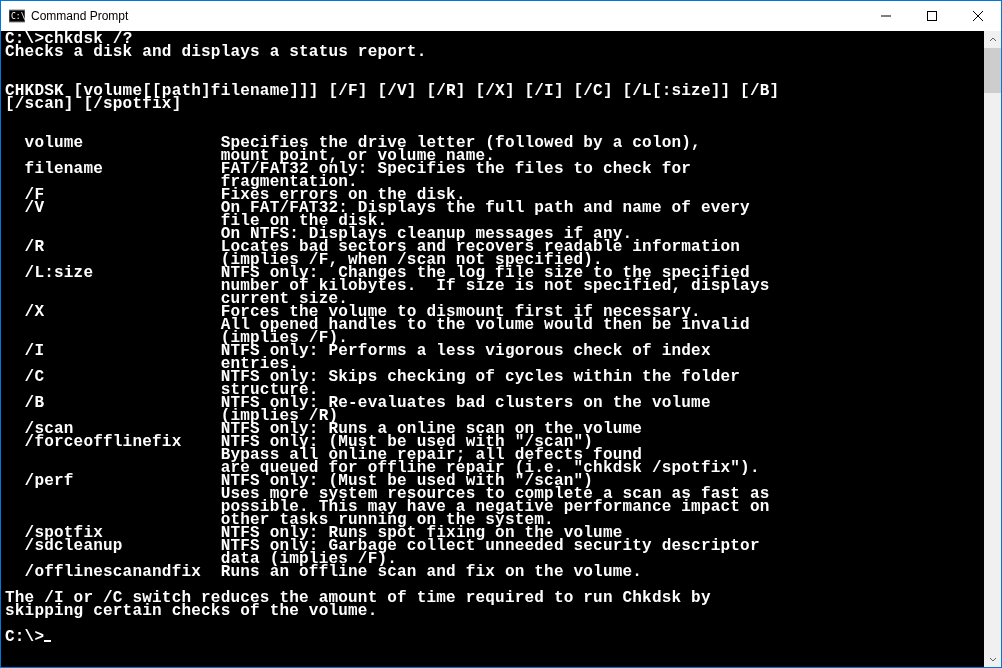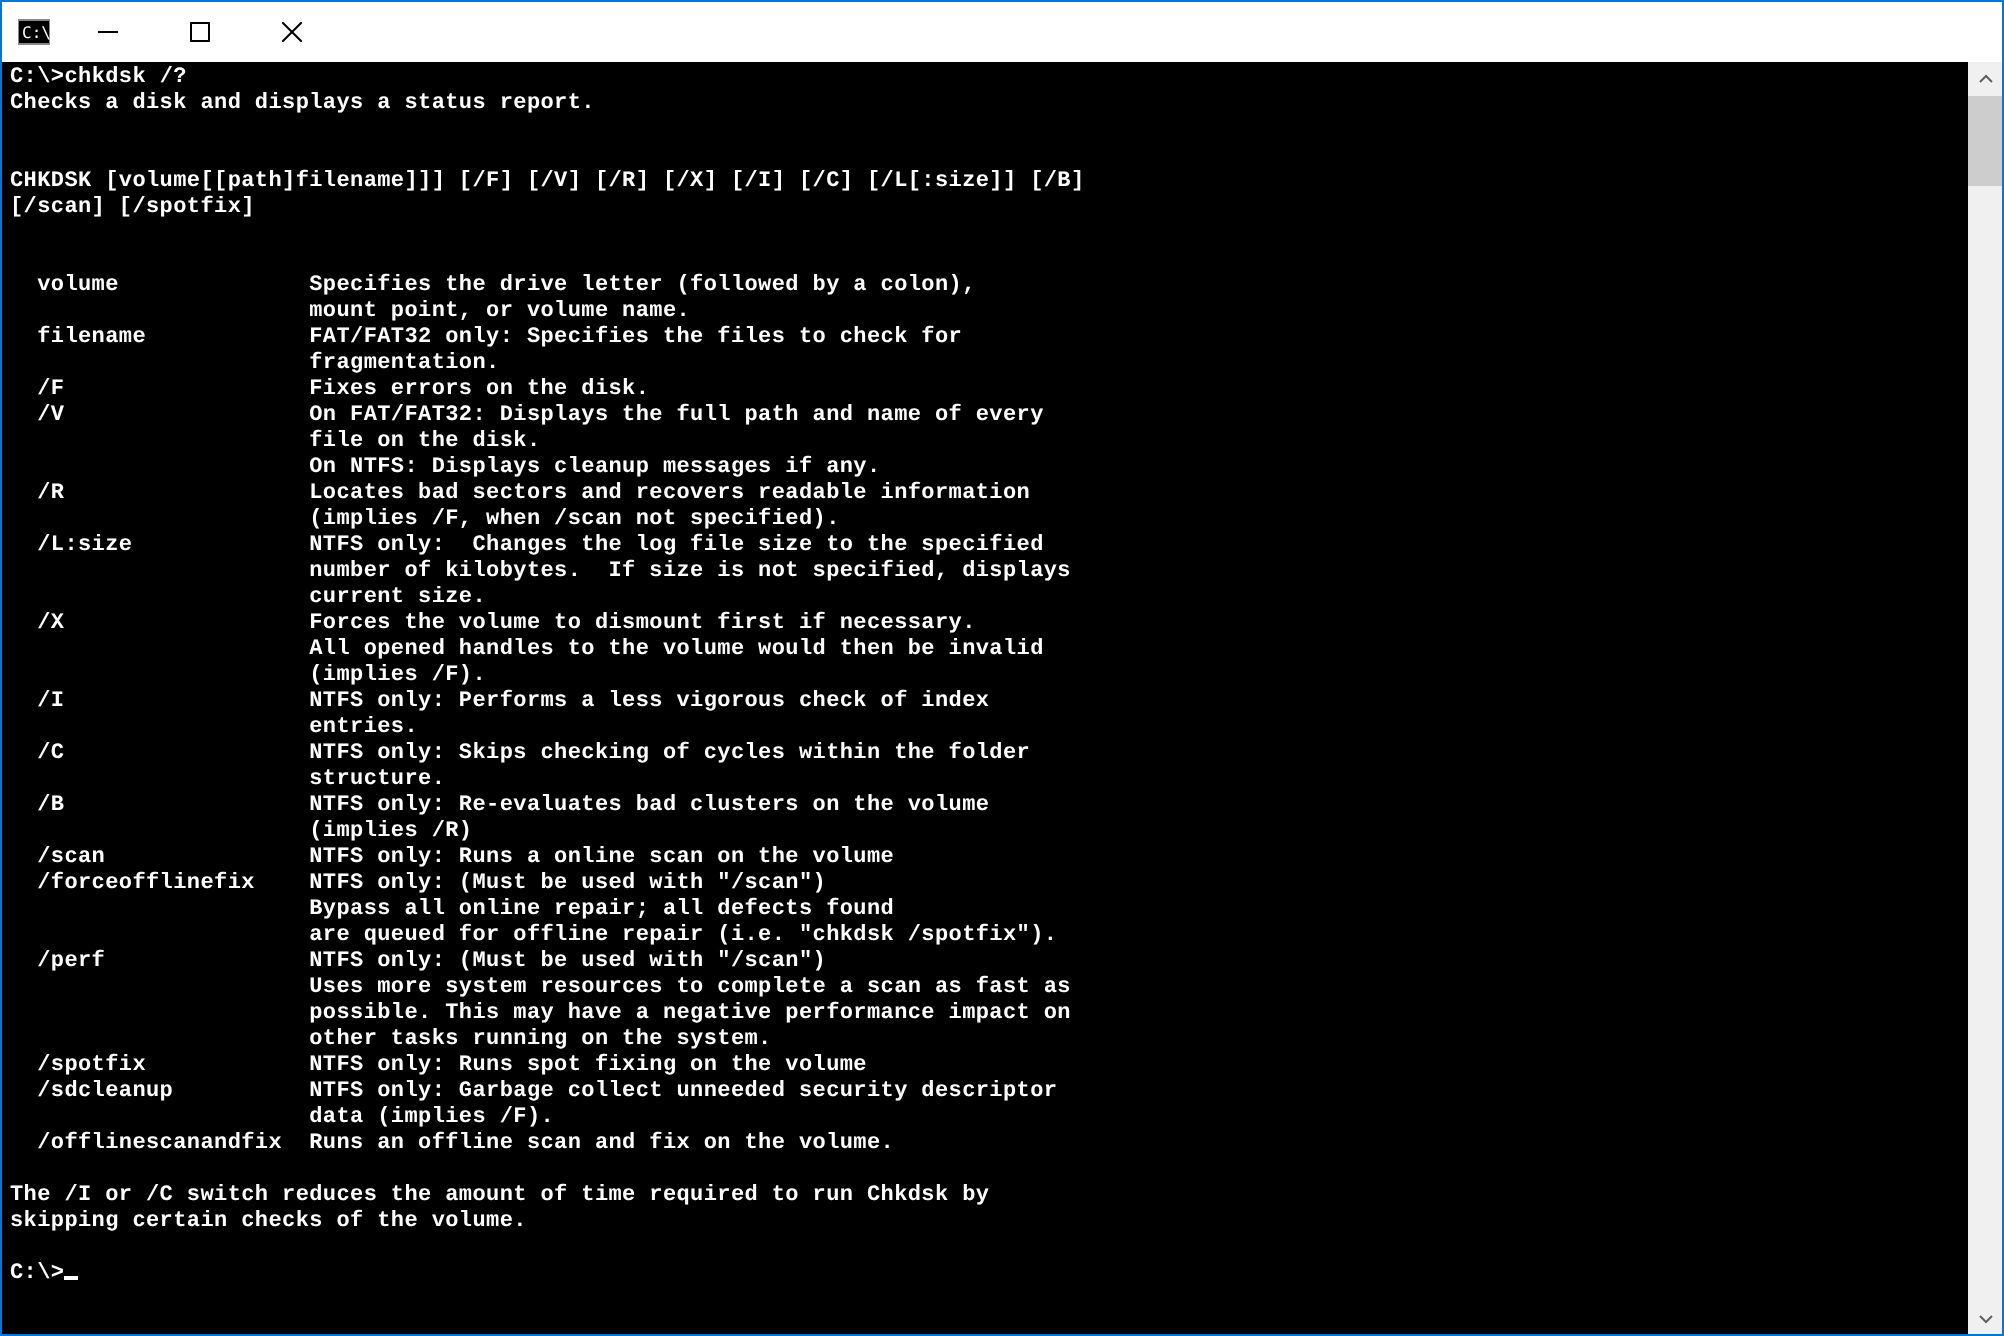--- a/index.html
+++ b/index.html
@@ -57,21 +57,21 @@
       flex: 1;
       display: flex;
       background: #000000;
       min-height: 0;
     }
     .console {
       flex: 1;
       background: #000000;
       color: #ffffff;
       font-family: Consolas, "Courier New", monospace;
-      font-size: 11px;
+      font-size: 16px;
       line-height: 13px;
       letter-spacing: 0.2px;
       padding: 2px 4px 4px 4px;
       white-space: pre;
       overflow: hidden;
       font-weight: bold;
     }
     .scrollbar {
       width: 17px;
       background: #f0f0f0;
@@ -114,20 +114,21 @@
 
 <div class="window">
 
   <div class="titlebar">
     <span class="titlebar-icon">
       <svg width="16" height="16" viewBox="0 0 16 16">
         <rect x="0" y="2" width="16" height="12" fill="#000" stroke="#888" stroke-width="1"></rect>
         <text x="2" y="11" font-size="8" fill="#fff" font-family="monospace">C:\</text>
       </svg>
     </span>
+    <span class="titlebar-title">Command Prompt</span>
     <div class="titlebar-controls">
       <button class="titlebar-btn">
         <svg width="10" height="10" viewBox="0 0 10 10">
             <line x1="0" y1="5" x2="10" y2="5" stroke="currentColor" stroke-width="1"></line>
           </svg>
       </button>
       <button class="titlebar-btn">
         <svg width="10" height="10" viewBox="0 0 10 10">
             <rect x="0.5" y="0.5" width="9" height="9" fill="none" stroke="currentColor" stroke-width="1"></rect>
           </svg>

